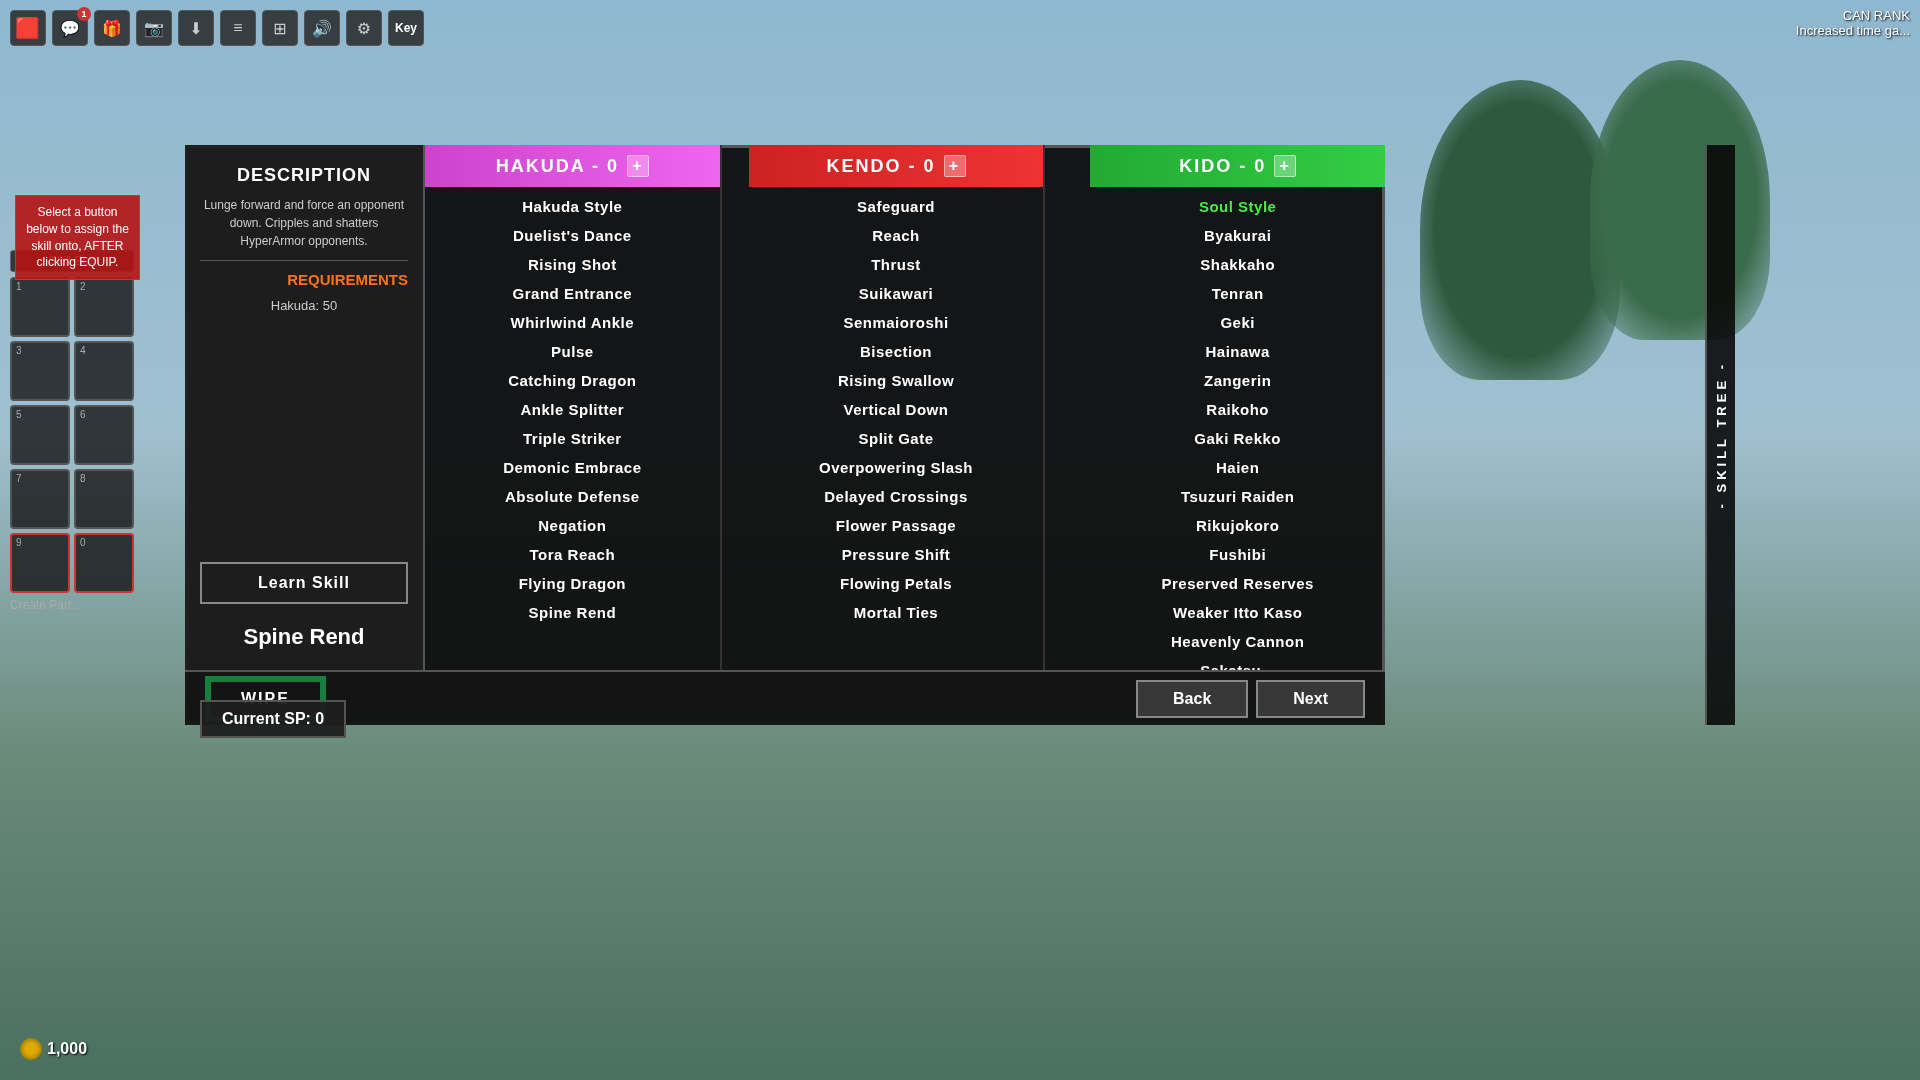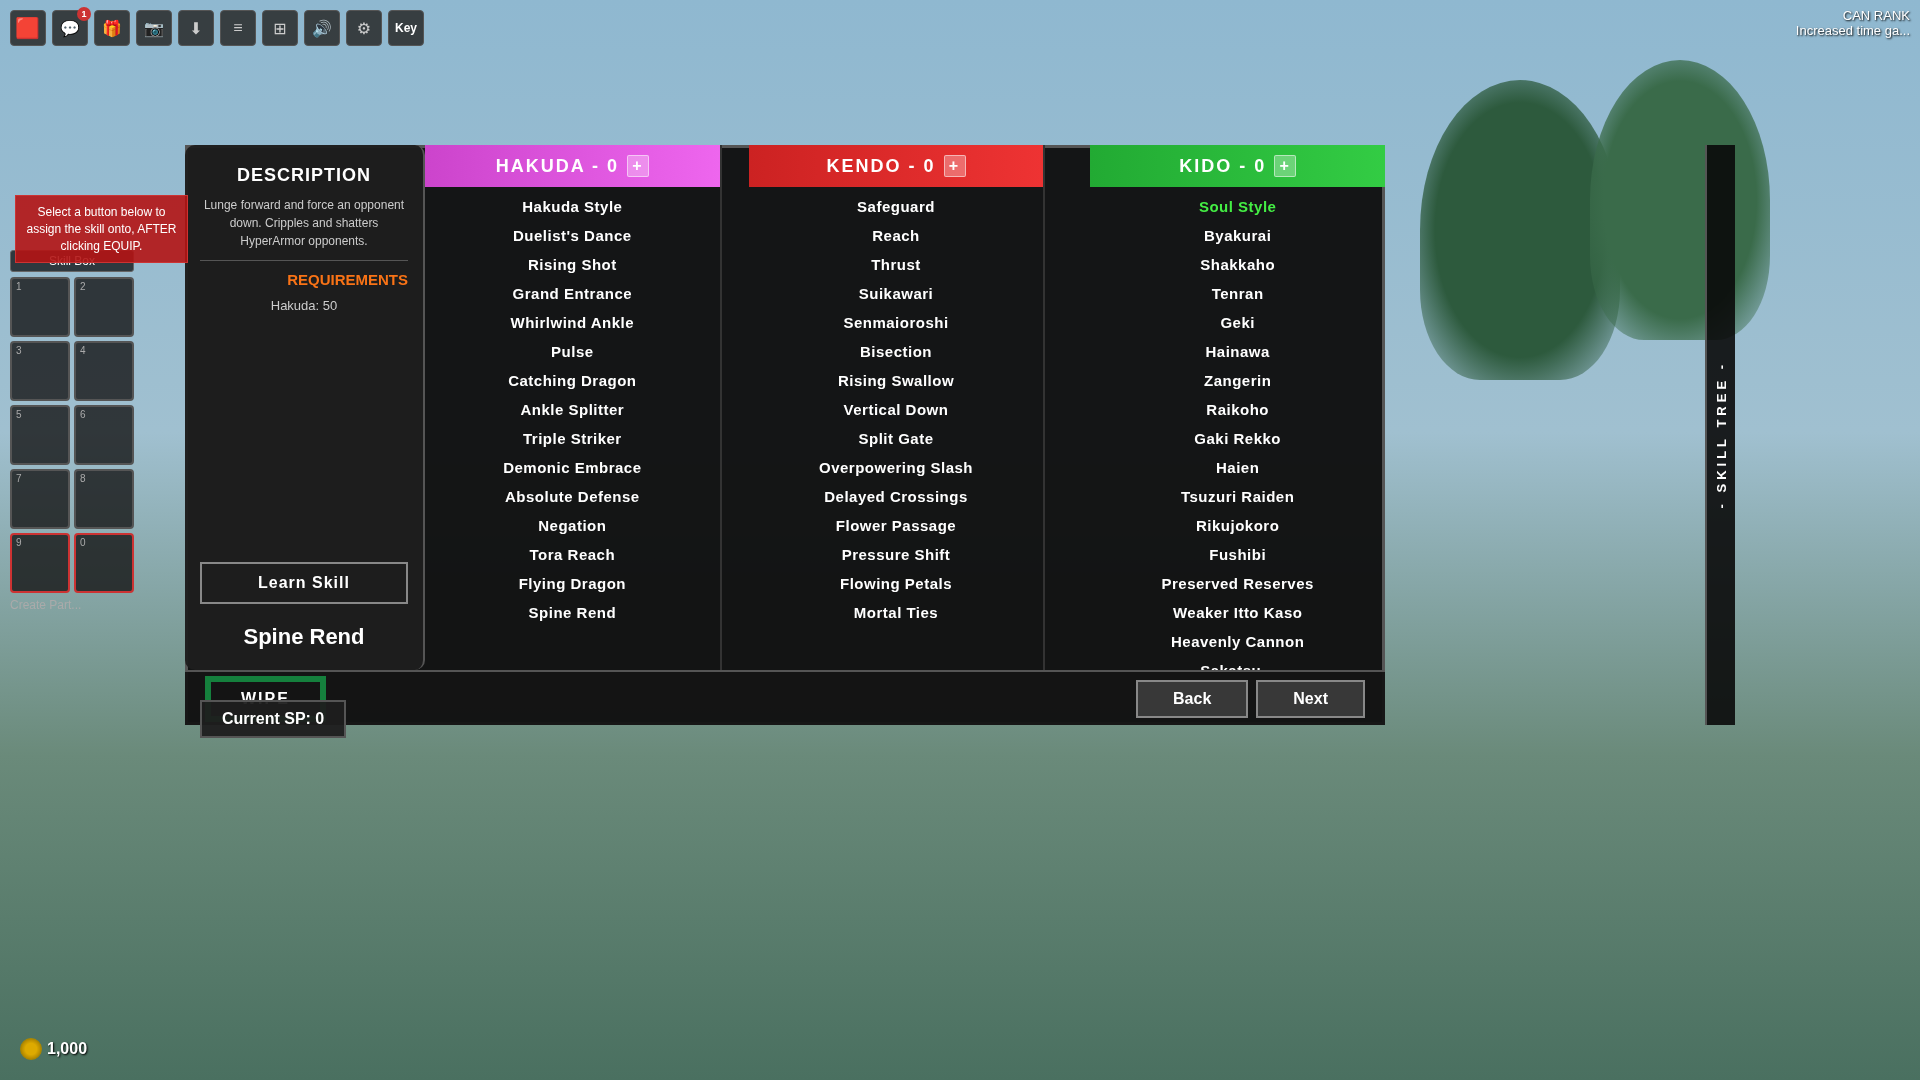--- a/index.html
+++ b/index.html
@@ -153,21 +153,20 @@
     
     .description-col {
       width: 240px;
       min-width: 240px;
       background: rgba(30,30,30,0.95);
       border-right: 2px solid #555;
       padding: 20px 15px;
       display: flex;
       flex-direction: column;
       gap: 10px;
-      border-radius: 10px;
     }
 
     .desc-title {
       color: white;
       font-size: 18px;
       font-weight: bold;
       text-align: center;
       letter-spacing: 1px;
     }
 
@@ -362,21 +361,21 @@
     .instruction-box {
       position: absolute;
       left: 15px;
       top: 195px;
       background: rgba(180,20,20,0.9);
       border: 1px solid #cc3333;
       padding: 8px 10px;
       color: white;
       font-size: 12px;
       text-align: center;
-      width: 173px;
+      width: 125px;
       line-height: 1.4;
       z-index: 60;
     }
 
     
     .panel-bg {
       position: absolute;
       left: 185px;
       top: 145px;
       width: 1200px;

